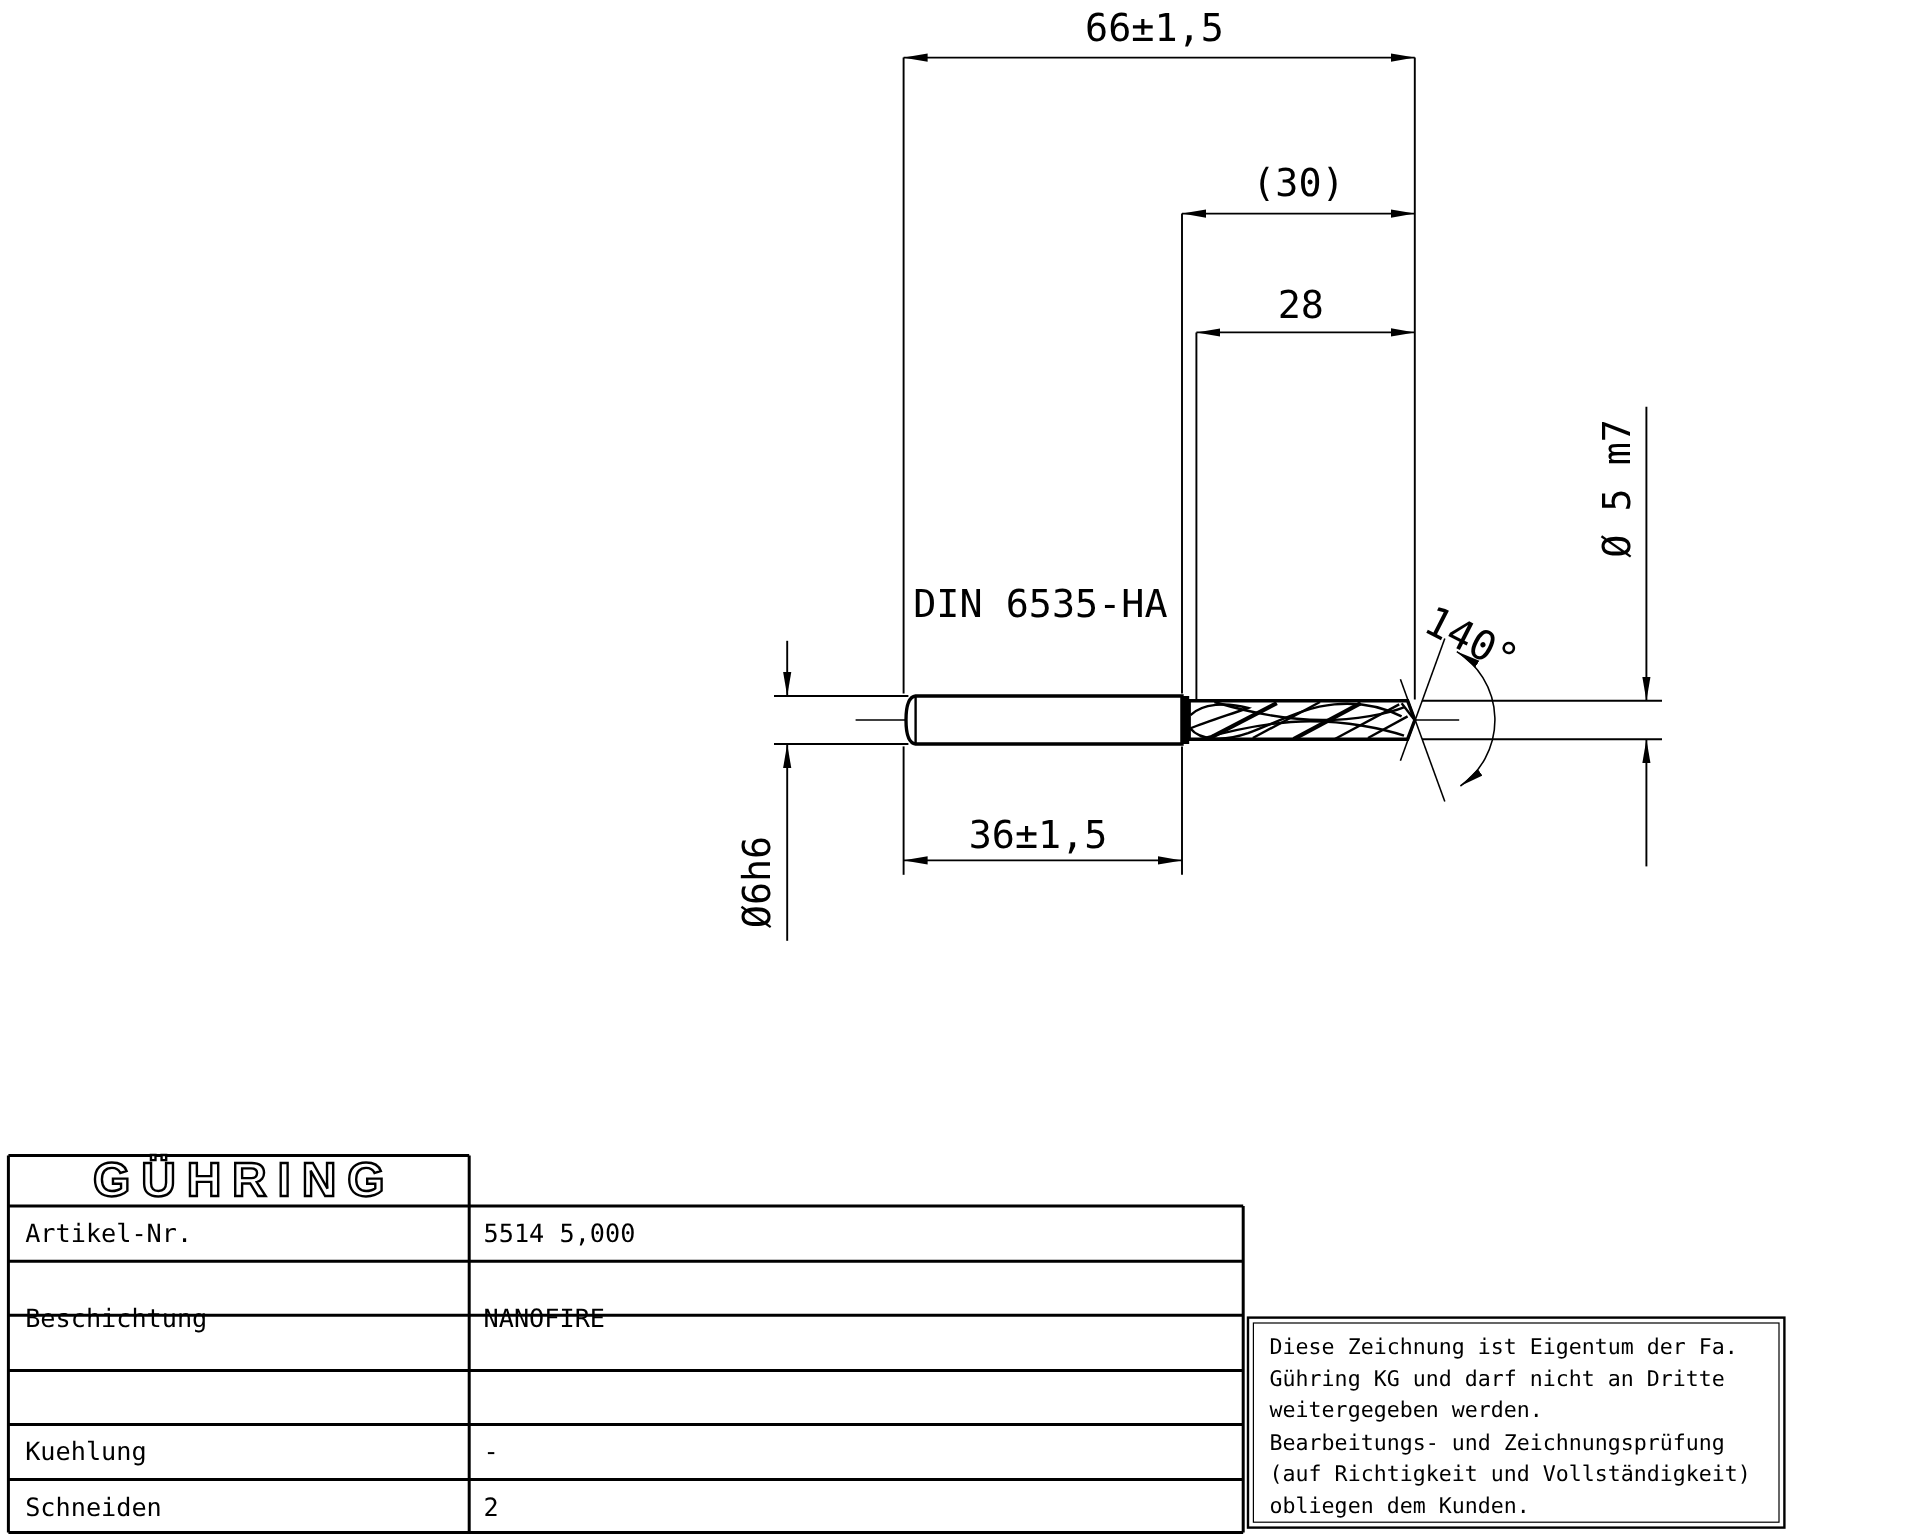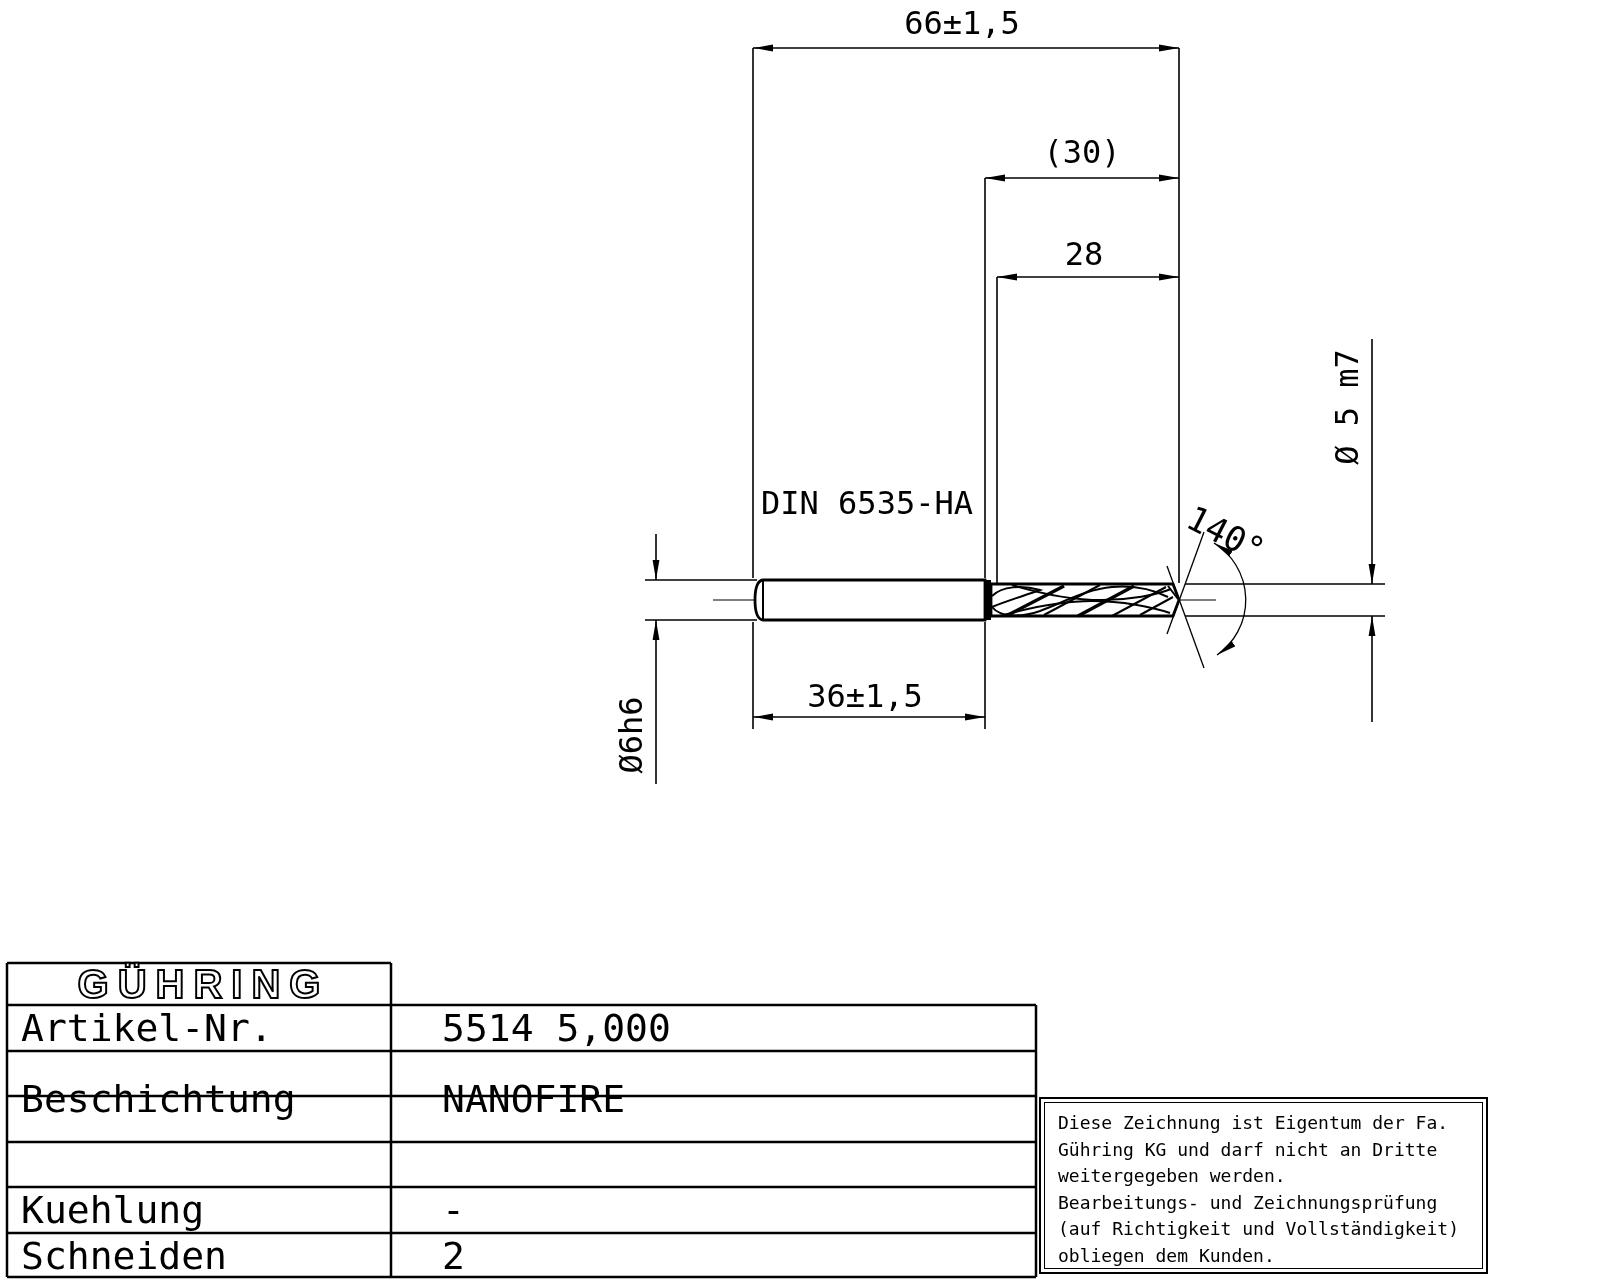--- a/index.html
+++ b/index.html
@@ -8,23 +8,23 @@
   .canvas svg{position:absolute;left:0;top:0;}
   .lbl{position:absolute;white-space:nowrap;font-size:32px;transform:translate(-50%,-50%);}
   .lbl.rot-ccw{transform:translate(-50%,-50%) rotate(-90deg);}
   .lbl.rot-angle{transform:translate(-50%,-50%) rotate(27deg);font-size:34px;}
   .logo-cell{position:absolute;left:7px;top:963px;width:384px;height:42px;
              display:flex;align-items:center;justify-content:center;text-align:right;}
   .logo-text{font-family:"Liberation Sans","DejaVu Sans",sans-serif;font-weight:bold;
              font-size:40px;letter-spacing:9px;color:#fff;-webkit-text-stroke:2px #000;
              padding-left:9px;}
   .trow{position:absolute;left:7px;width:1029px;height:45px;display:flex;align-items:center;
-        font-size:38px;}
+        font-size:21px;}
   .trow .tlabel{position:absolute;left:14px;}
-  .trow .tvalue{position:absolute;left:396px;margin-left:39px;}
+  .trow .tvalue{position:absolute;left:396px;}
   .disclaimer{position:absolute;left:1039px;top:1097px;width:449px;height:177px;
               border:2.5px solid #000;box-sizing:border-box;}
   .disclaimer-inner{position:absolute;left:3px;top:3px;right:3px;bottom:3px;
               border:1.5px solid #000;padding:7px 1px 0 13px;box-sizing:border-box;}
   .dline{font-size:18px;line-height:26.5px;white-space:nowrap;}
 </style>
 </head>
 <body>
 
 <div class="canvas">

